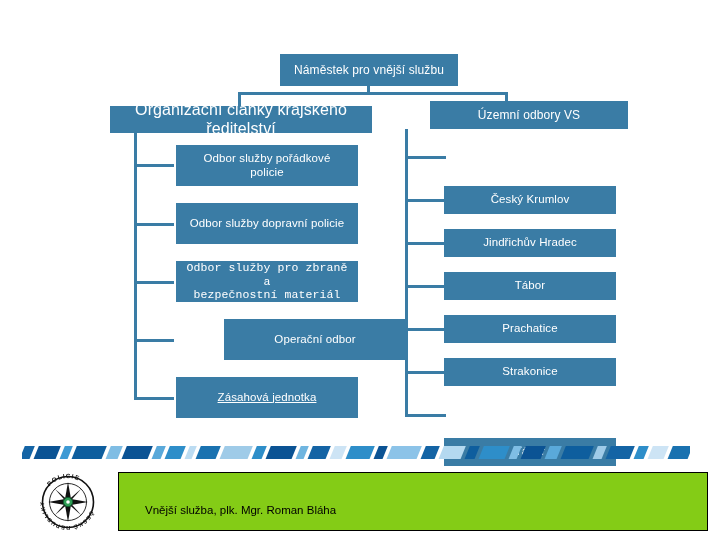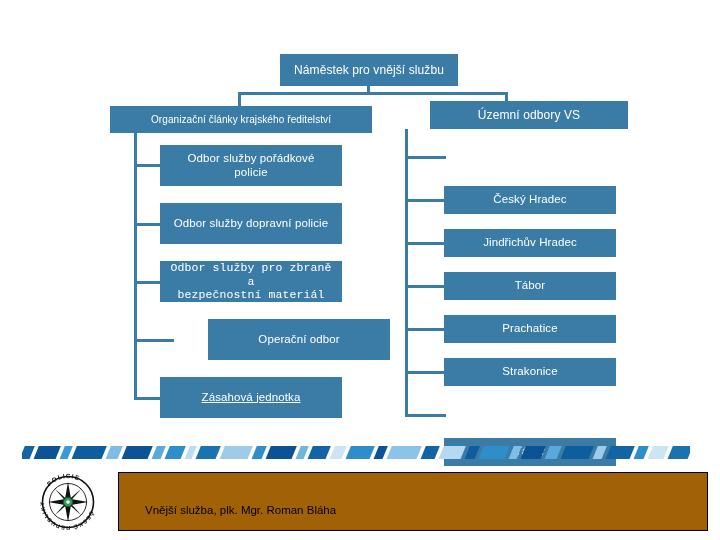--- a/index.html
+++ b/index.html
@@ -46,33 +46,33 @@
     height: 32px;
     font-size: 12px;
   }
 
   
   .node-l2-left {
     left: 110px;
     top: 106px;
     width: 262px;
     height: 27px;
-    font-size: 10px;
+    font-size: 16px;
   }
   .node-l2-right {
     left: 430px;
     top: 101px;
     width: 198px;
     height: 28px;
     font-size: 12px;
   }
 
   
   .leaf-left {
-    left: 160px;
+    left: 176px;
     width: 182px;
     height: 41px;
   }
   
   .leaf-right {
     left: 444px;
     width: 172px;
     height: 28px;
     font-size: 11.5px;
   }
@@ -112,21 +112,21 @@
 
   
   .footer-box {
     position: absolute;
     left: 118px;
     top: 472px;
     width: 590px;
     height: 59px;
     border: 1px solid #000000;
     box-sizing: border-box;
-    background: #a16207;
+    background: #84cc16;
   }
   .footer-text {
     position: absolute;
     left: 26px;
     top: 31px;
     font-size: 11.5px;
     color: #000000;
     white-space: nowrap;
   }
 </style>
@@ -192,21 +192,21 @@
 
   <div class="conn conn-h" style="left:405px; top:156px; width:41px;"></div>
   <div class="conn conn-h" style="left:405px; top:199px; width:41px;"></div>
   <div class="conn conn-h" style="left:405px; top:242px; width:41px;"></div>
   <div class="conn conn-h" style="left:405px; top:285px; width:41px;"></div>
   <div class="conn conn-h" style="left:405px; top:328px; width:41px;"></div>
   <div class="conn conn-h" style="left:405px; top:371px; width:41px;"></div>
   <div class="conn conn-h" style="left:405px; top:414px; width:41px;"></div>
 
   <div class="node leaf-right" style="top:186px;">
-    <span>Český Hradec</span>
+    <span>Český Krumlov</span>
   </div>
   <div class="node leaf-right" style="top:229px;">
     <span>Jindřichův Hradec</span>
   </div>
   <div class="node leaf-right" style="top:272px;">
     <span>Tábor</span>
   </div>
   <div class="node leaf-right" style="top:315px;">
     <span>Prachatice</span>
   </div>

